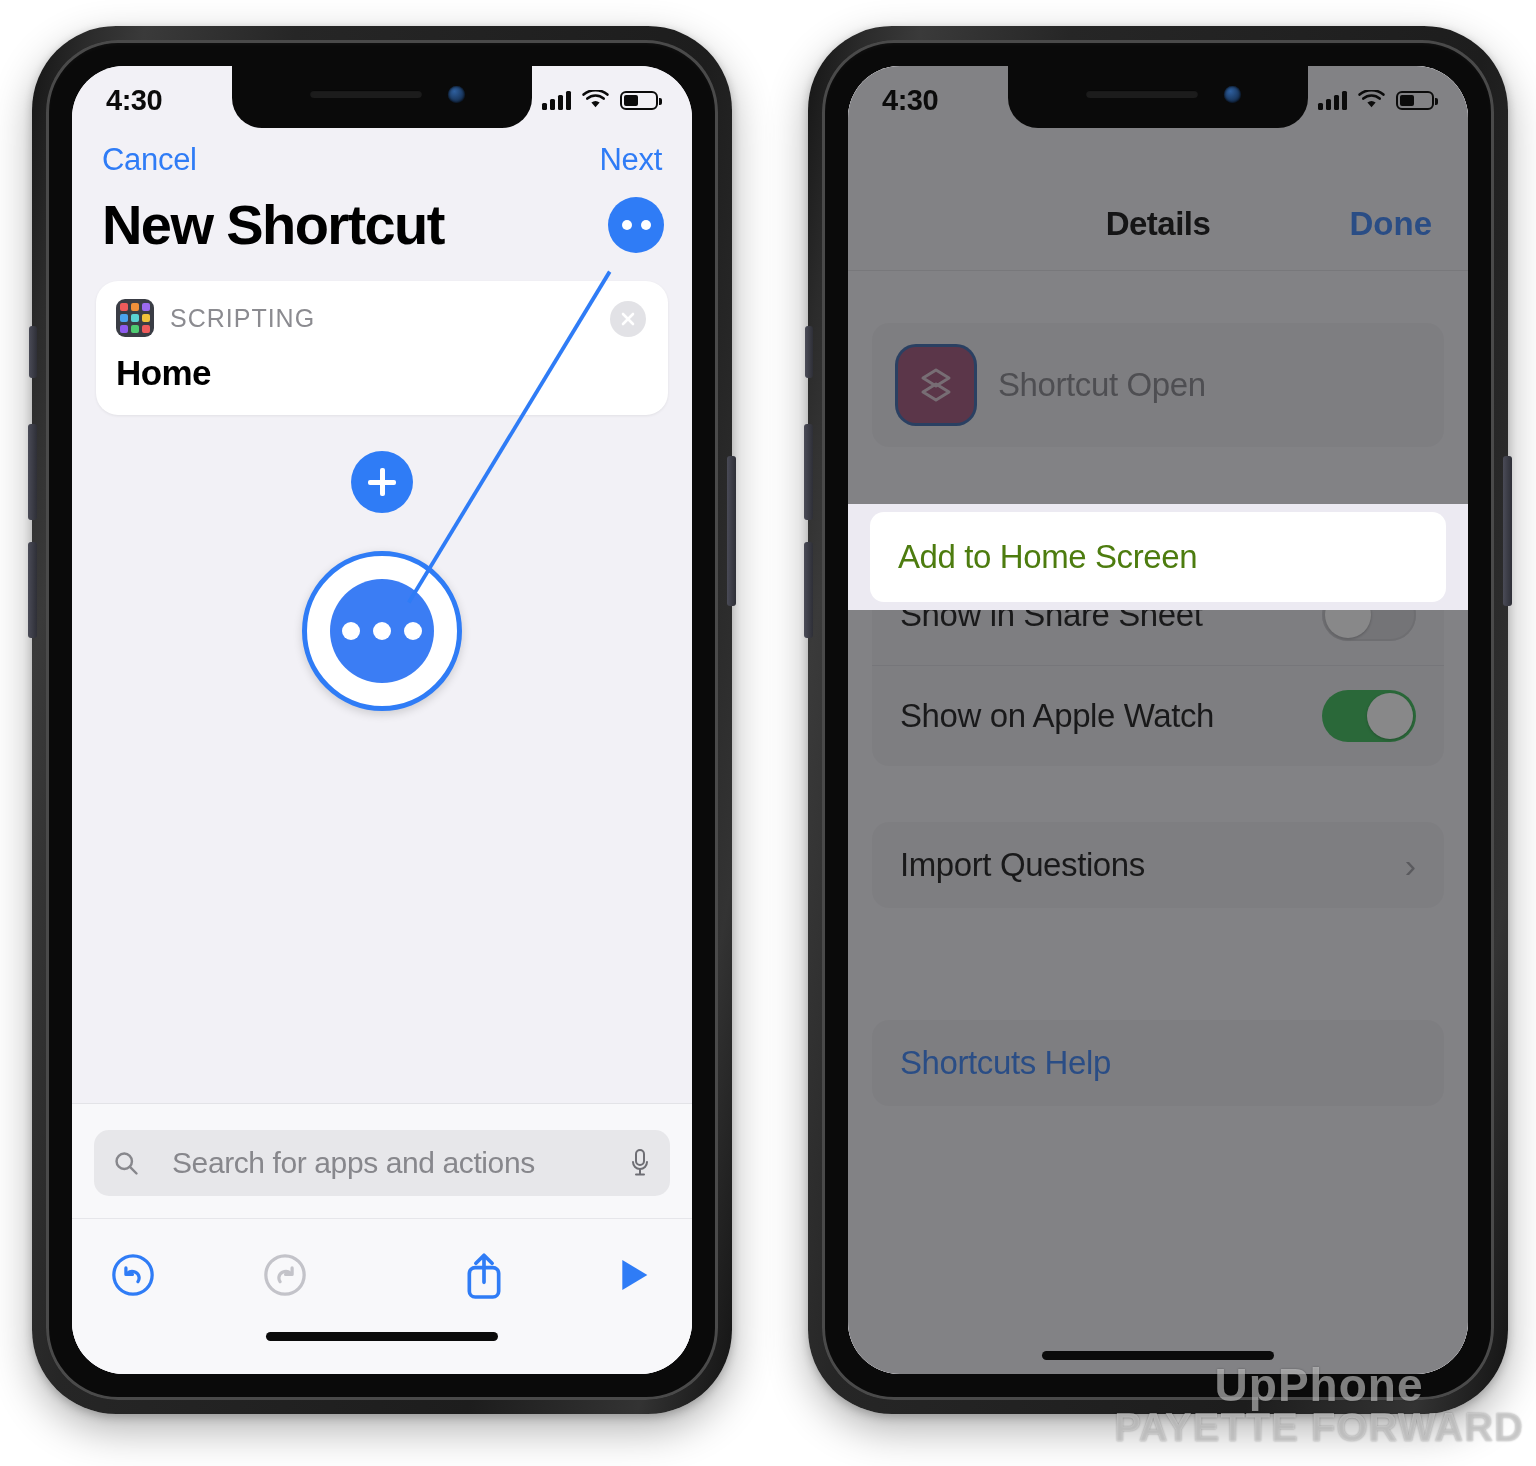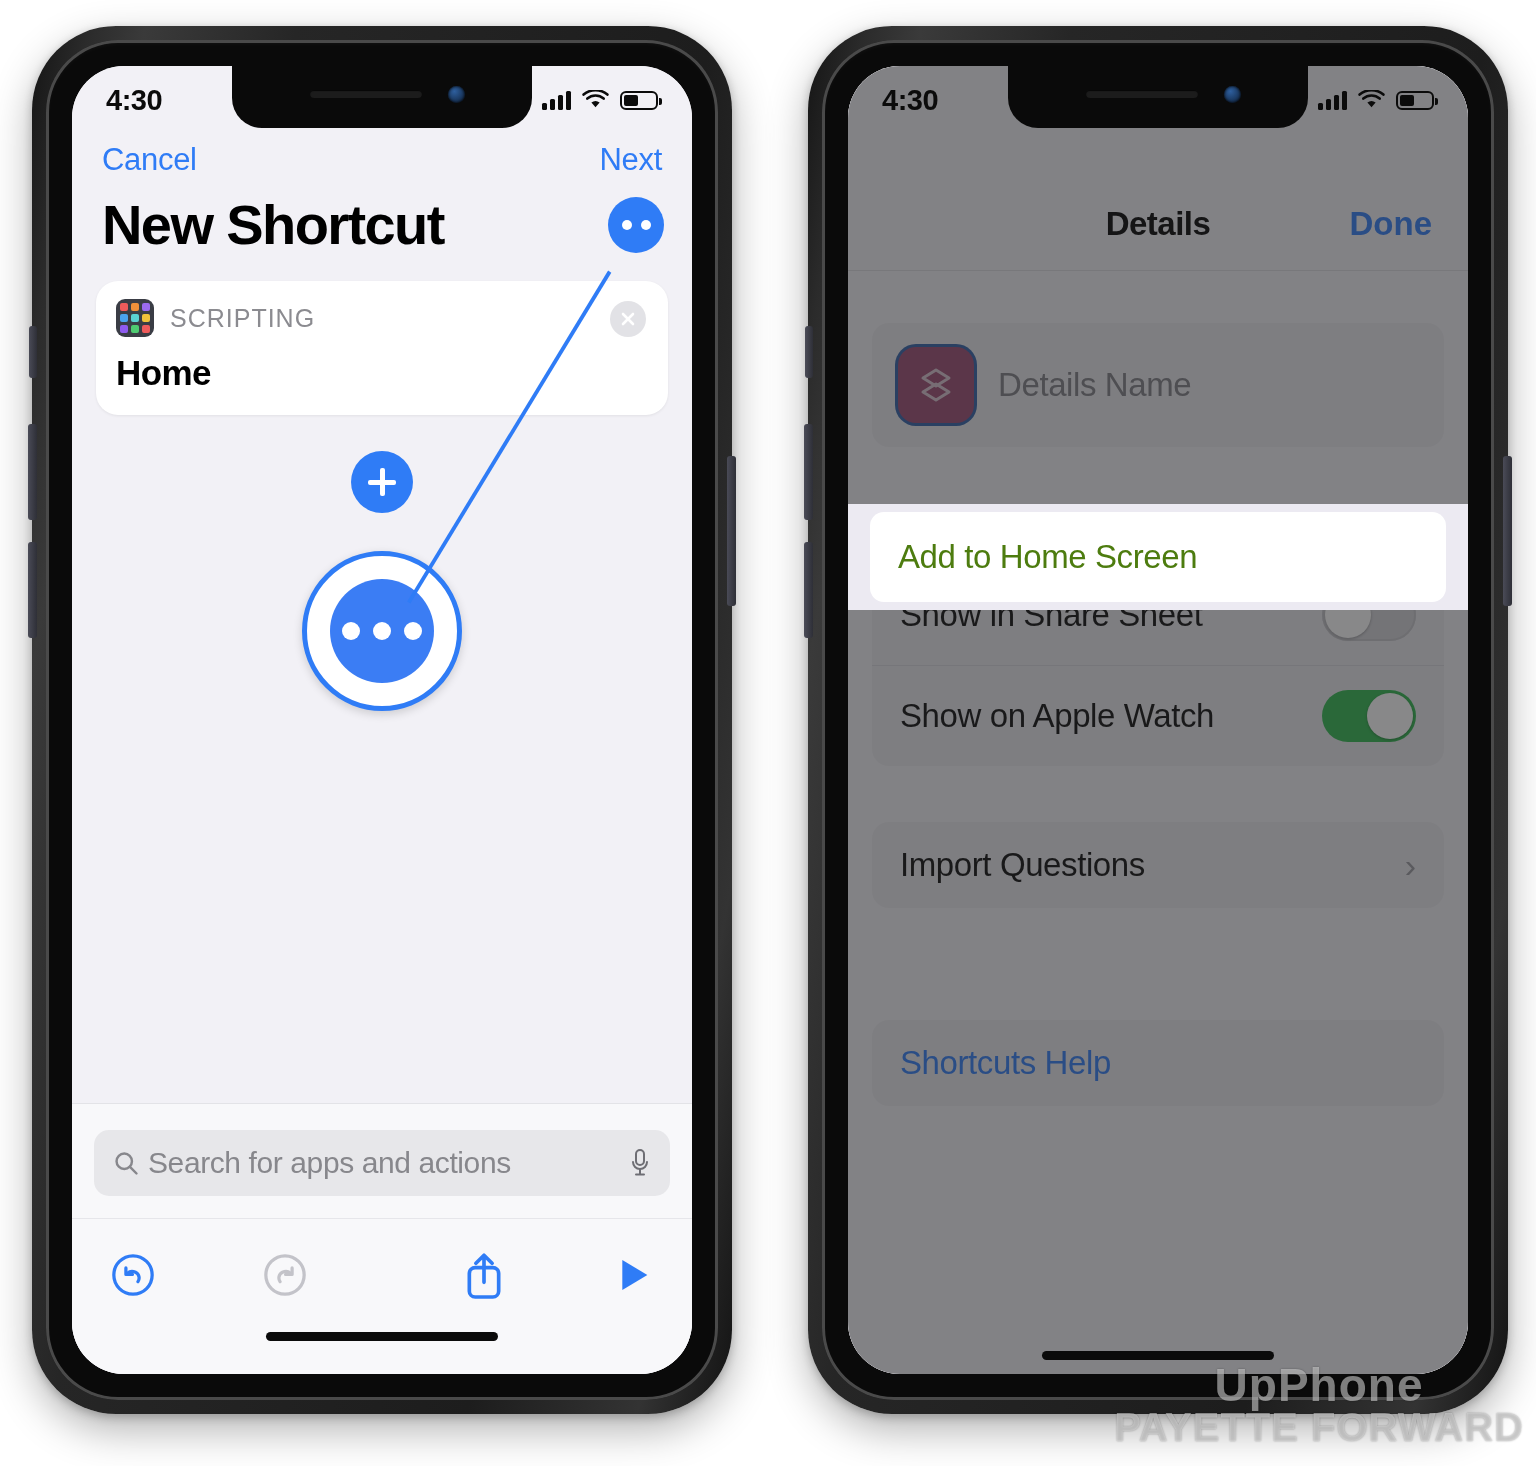--- a/index.html
+++ b/index.html
@@ -104,21 +104,21 @@
     box-shadow:0 3px 10px rgba(0,0,0,.16);}
   .dots-big{position:absolute;left:28px;top:28px;width:104px;height:104px;border-radius:50%;
     background:#3b7df4;display:flex;align-items:center;justify-content:center;gap:13px;}
   .dots-big span{width:18px;height:18px;border-radius:50%;background:#fff;display:block;}
 
   .annot-line{position:absolute;z-index:5;pointer-events:none;left:0;top:0;width:100%;height:100%;}
 
   .spacer{flex:1;}
   .search-zone{background:#f8f8fa;border-top:1px solid #e3e3e7;padding:26px 22px 22px 22px;}
   .search-bar{height:66px;border-radius:15px;background:#e7e7ea;display:flex;align-items:center;
-    padding:0 18px;gap:8px;}
+    padding:0 18px;gap:32px;}
   .search-ph{font-size:30px;color:#87878c;flex:1;letter-spacing:-0.4px;}
   .toolbar{background:#f8f8fa;border-top:1px solid #e6e6ea;height:112px;
     display:flex;align-items:center;padding:0 38px;box-sizing:border-box;}
   .tb-left{display:flex;gap:106px;align-items:center;}
   .tb-right{margin-left:auto;display:flex;gap:108px;align-items:center;}
   .home-ind{height:44px;background:#f8f8fa;display:flex;align-items:flex-start;justify-content:center;}
   .home-ind i{display:block;width:232px;height:9px;border-radius:5px;background:#0b0b0b;margin-top:2px;}
 
   
   .r-body{position:absolute;inset:0;background:#f2f1f6;}
@@ -322,21 +322,21 @@
             <div style="height:52px"></div>
 
             <div class="grp">
               <div class="name-row">
                 <div class="sc-icon">
                   <svg width="48" height="48" viewBox="0 0 48 48" aria-hidden="true">
                     <path d="M24 9 L37 17 L24 25 L11 17 Z" fill="none" stroke="#d9c4d0" stroke-width="3" stroke-linejoin="round"></path>
                     <path d="M24 23 L37 31 L24 39 L11 31 Z" fill="none" stroke="#d9c4d0" stroke-width="3" stroke-linejoin="round"></path>
                   </svg>
                 </div>
-                <div class="name-ph">Details Name</div>
+                <div class="name-ph">Shortcut Open</div>
               </div>
             </div>
 
             <div style="height:118px"></div>
 
             <div class="grp">
               <div class="row">
                 <span class="row-label">Show in Share Sheet</span>
                 <span class="toggle off">
                     <i></i>

